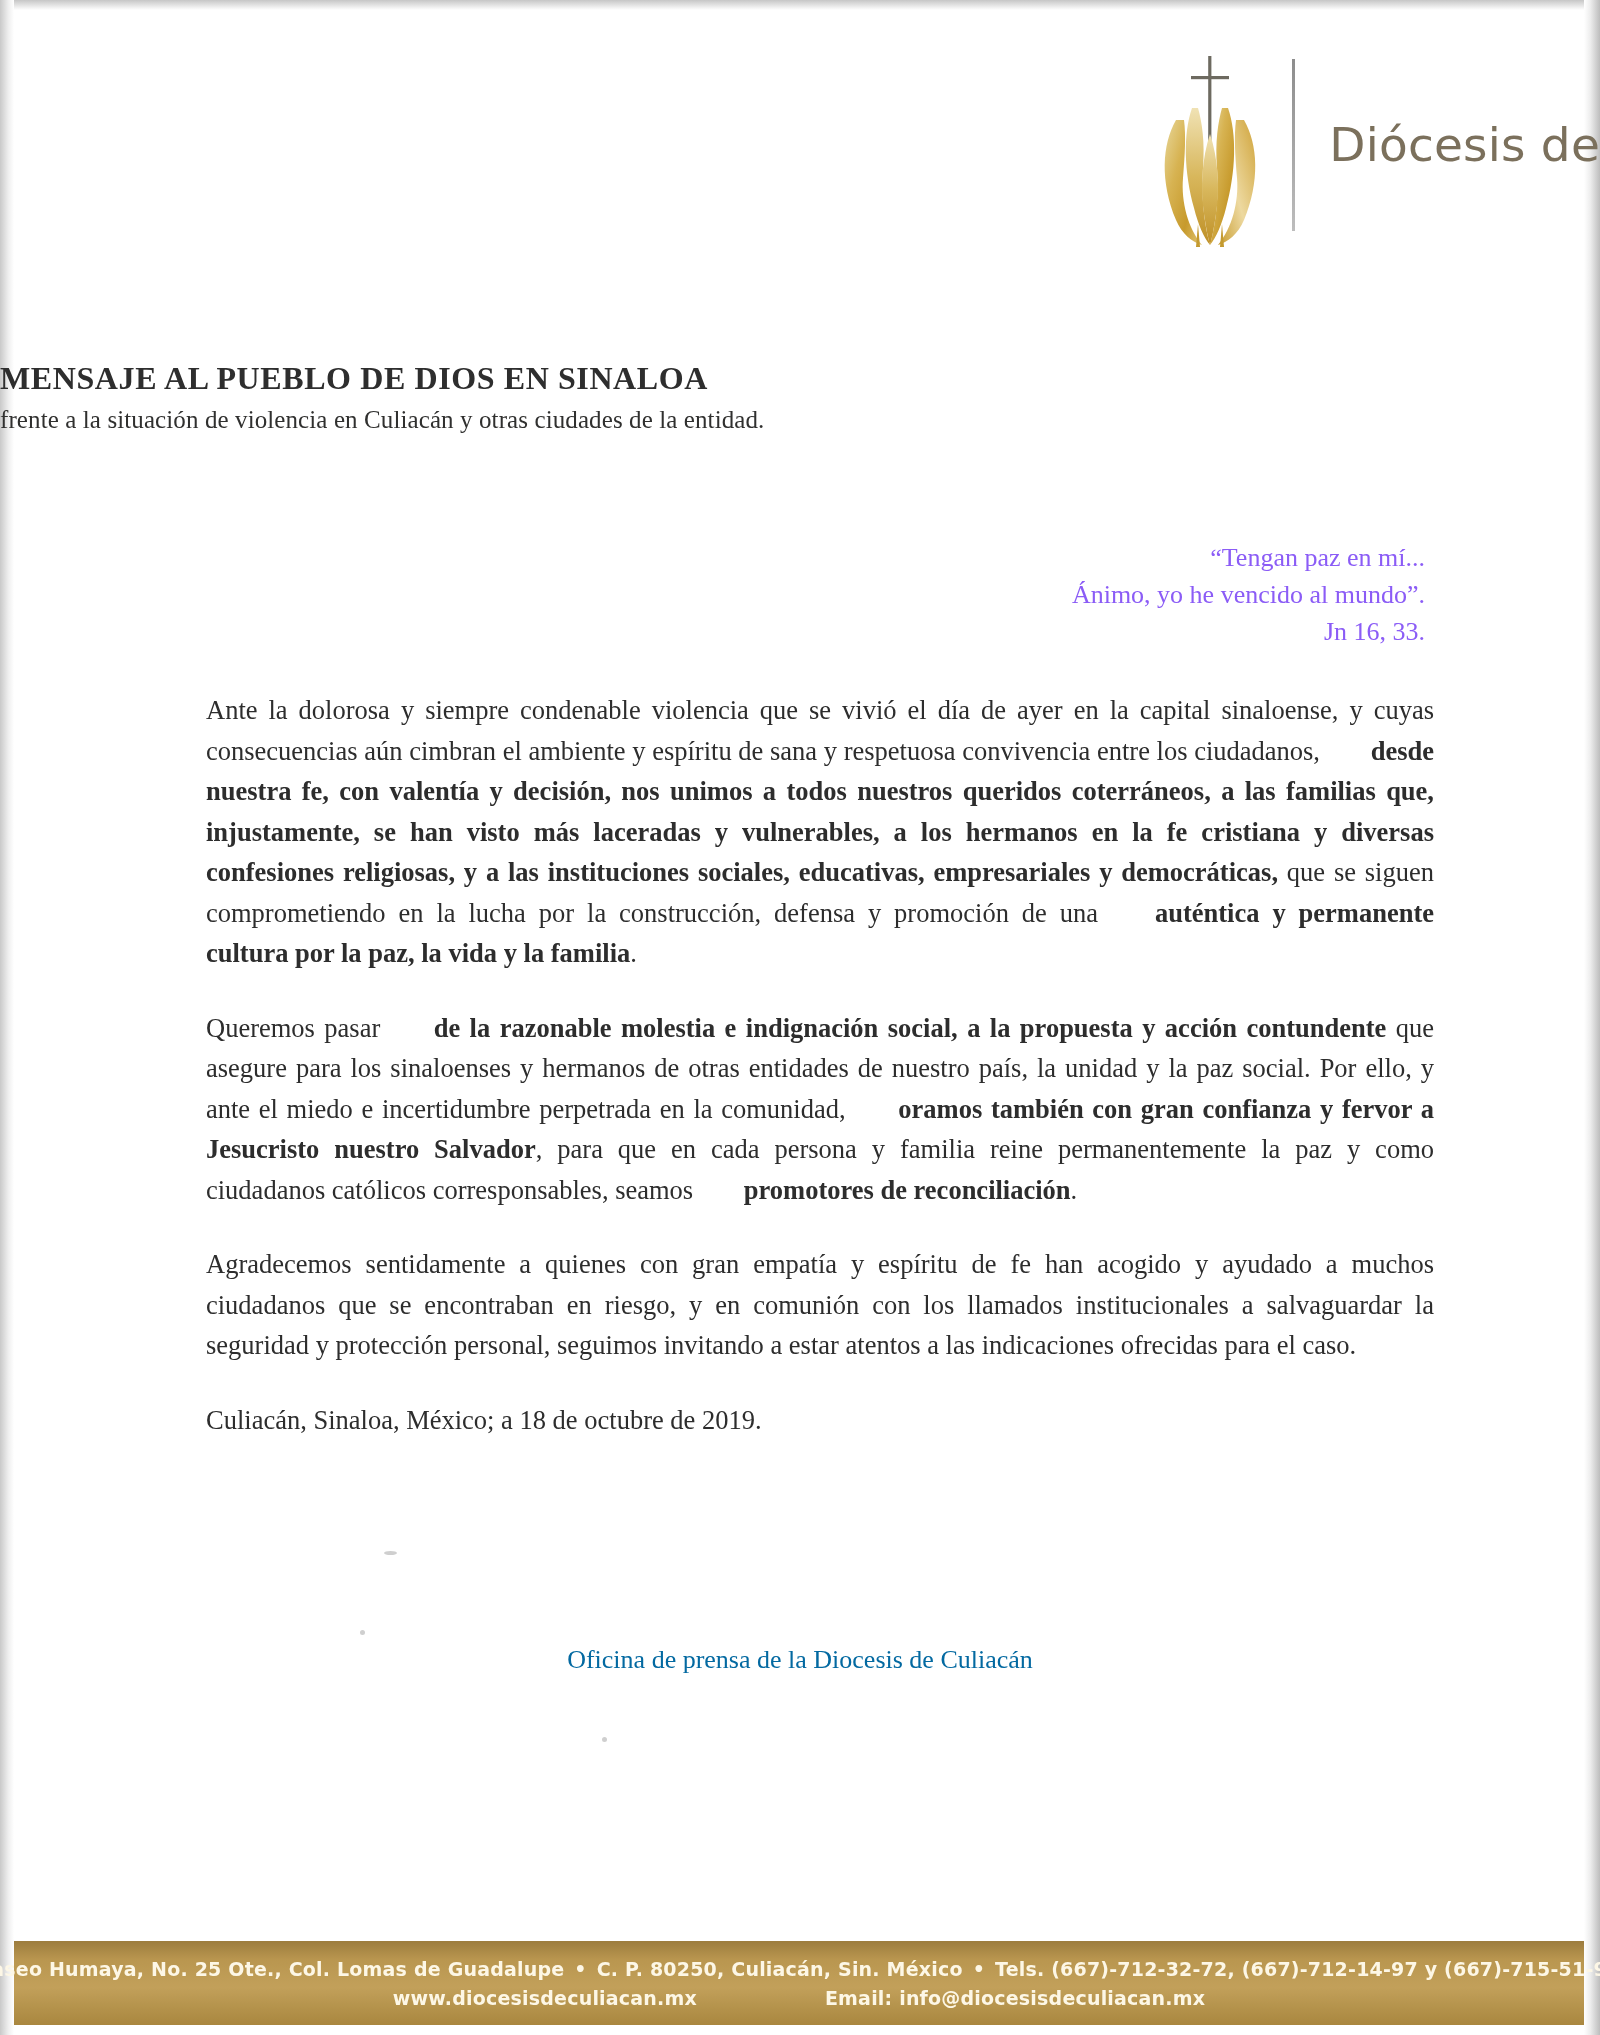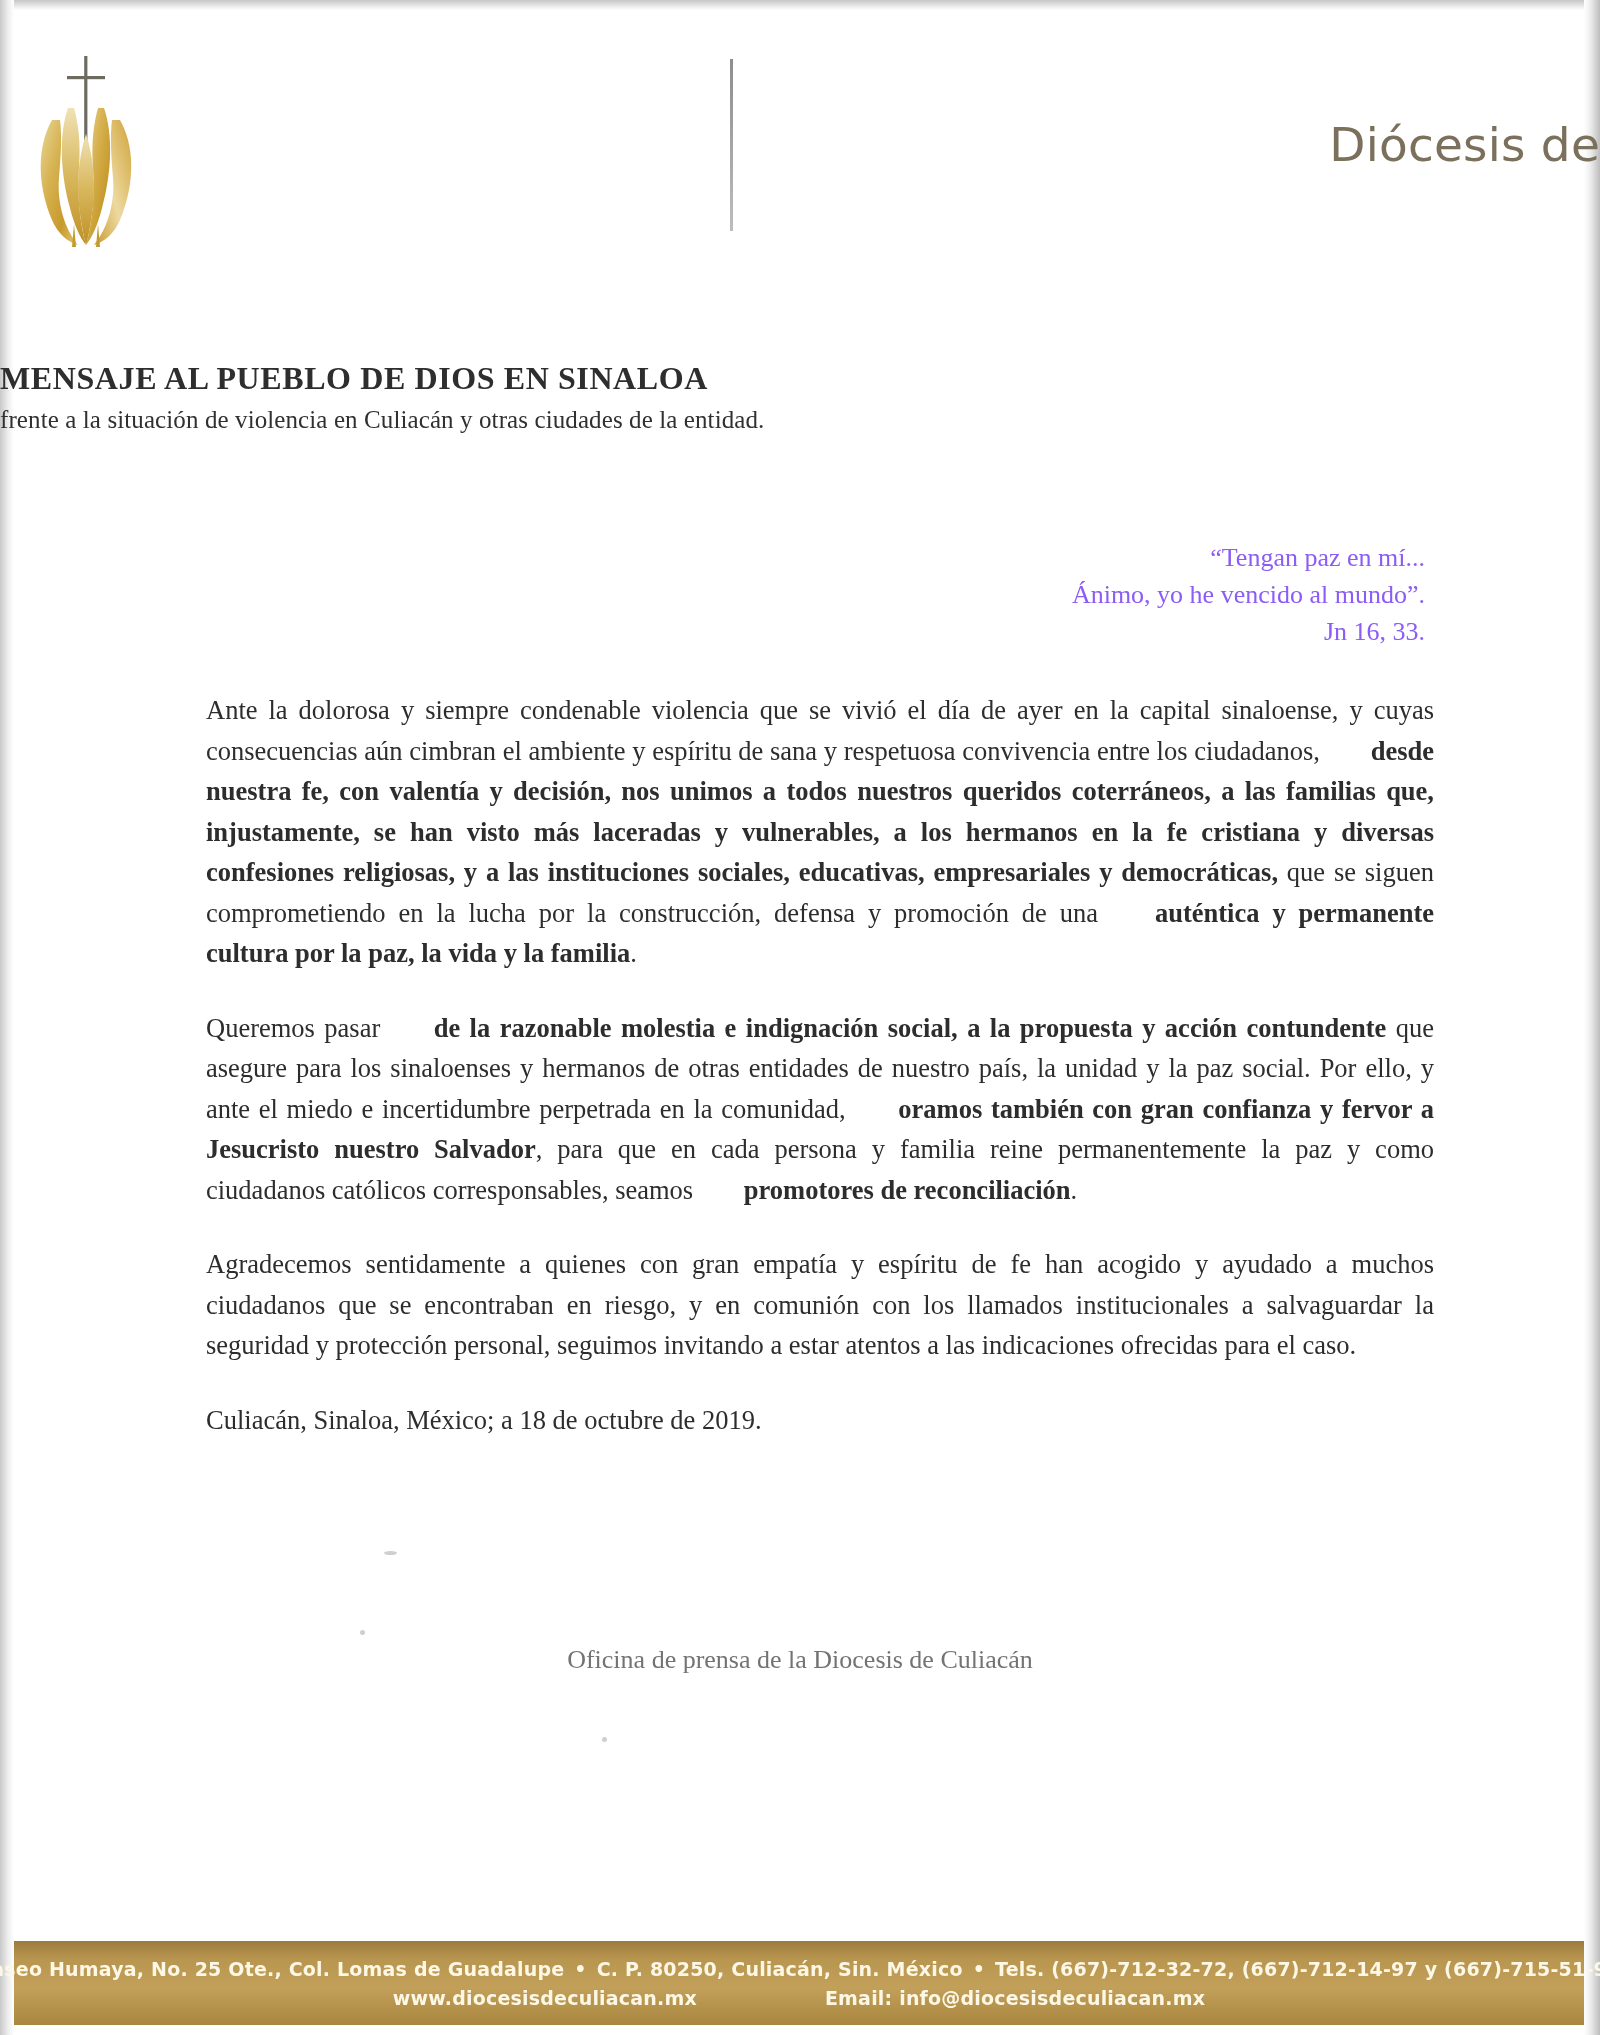--- a/index.html
+++ b/index.html
@@ -43,21 +43,21 @@
   }
 
   
   .letterhead {
     position: absolute;
     top: 42px;
     left: 0;
     width: 100%;
     display: flex;
     align-items: center;
-    justify-content: space-between;
+    justify-content: flex-end;
     gap: 0px;
     padding-left: 12px;
   }
   .logo-mark {
     width: 150px;
     height: 205px;
     position: relative;
     flex: 0 0 auto;
   }
   .logo-divider {
@@ -138,21 +138,21 @@
   }
 
   
   .signature {
     position: absolute;
     top: 1645px;
     left: 0;
     width: 100%;
     text-align: center;
     font-size: 26px;
-    color: #737373;
+    color: #0369a1;
   }
 
   
   .footer-bar {
     position: absolute;
     left: 14px;
     right: 16px;
     bottom: 10px;
     height: 84px;
     background: linear-gradient(to bottom, #9c7c3e 0%, #b9964f 22%, #c2a05a 55%, #a9873f 100%);

